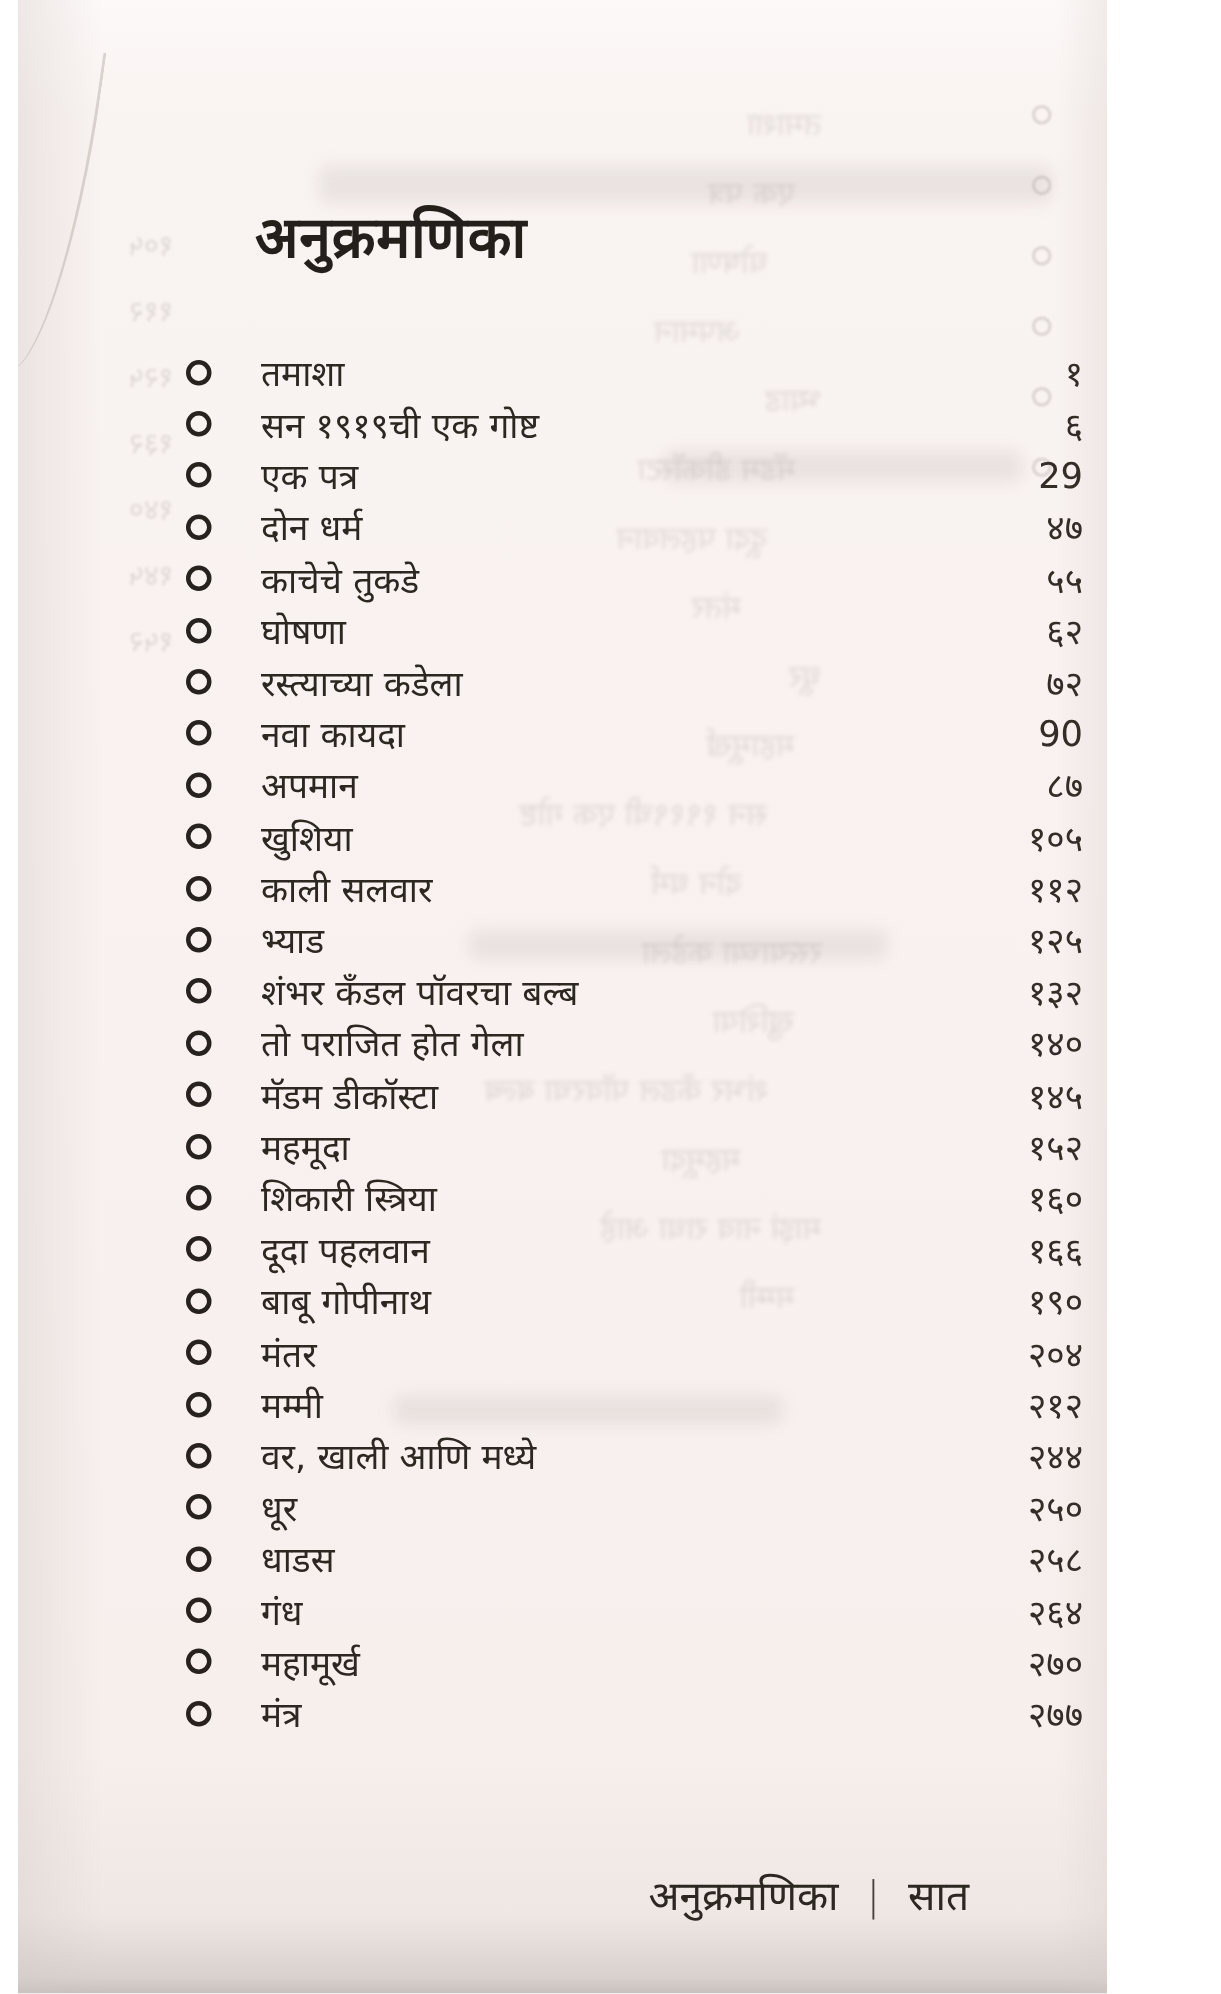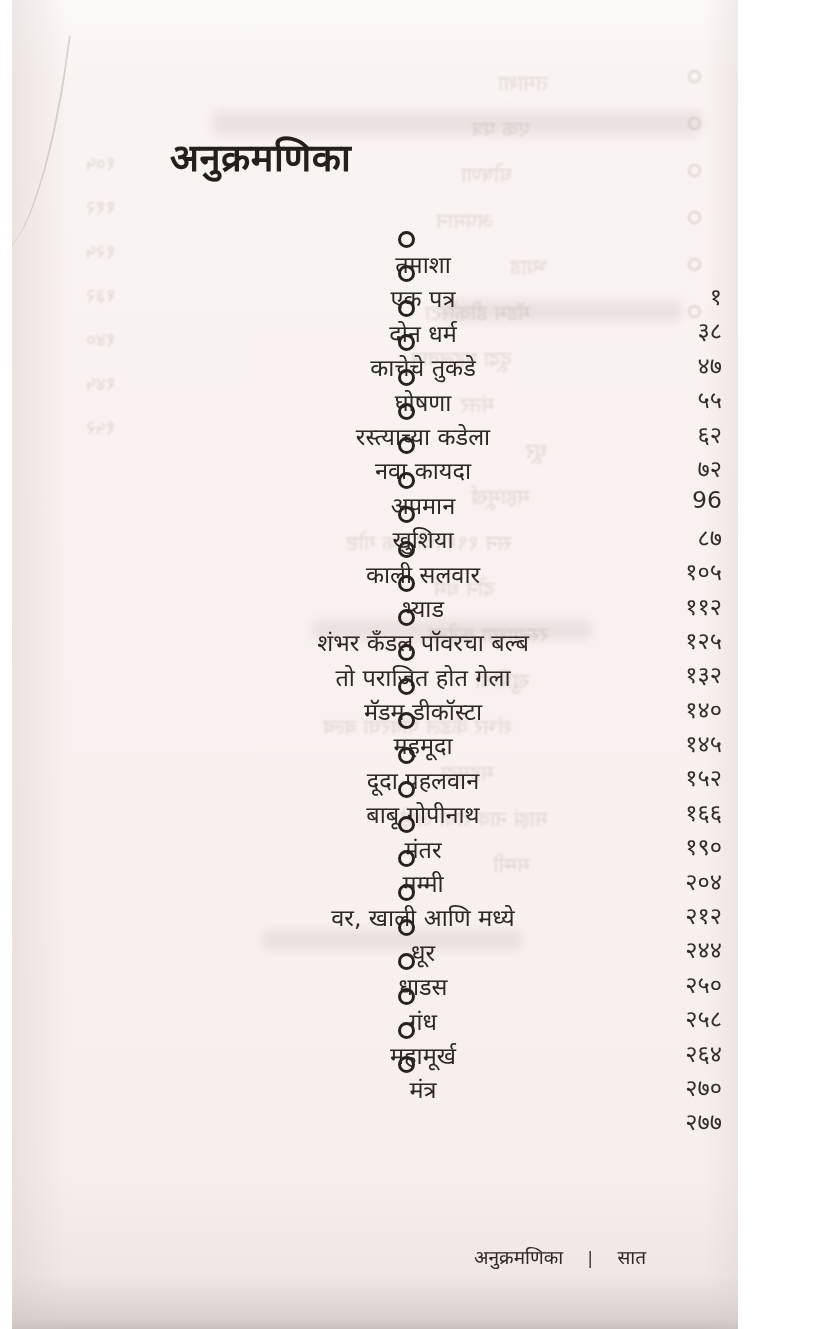--- a/index.html
+++ b/index.html
@@ -66,36 +66,36 @@
   }
   
   .title{
     position:absolute;left:158px;top:130px;margin:0;
     font-size:38px;font-weight:bold;letter-spacing:0.5px;color:#241f1b;
   }
   .toc{
     position:absolute;left:112px;top:231px;width:598px;
   }
   .toc-row{
-    display:flex;align-items:center;height:34.4px;flex-direction:column;
+    display:flex;align-items:center;height:34.4px;
   }
   .bullet{
     flex:0 0 auto;width:11px;height:11px;border-radius:50%;
     border:3.5px solid #28221e;margin-right:33px;box-sizing:content-box;
   }
   .toc-title{
     font-size:23.5px;color:#2d2722;white-space:nowrap;
   }
   .toc-page{
     margin-left:auto;font-size:23.5px;color:#332c27;
     min-width:72px;text-align:right;
   }
   .footer{
     position:absolute;right:92px;top:1244px;
-    font-size:19px;color:#2d2722;white-space:nowrap;font-family:Liberation Mono, monospace;
+    font-size:27px;color:#2d2722;white-space:nowrap;
   }
   .footer .sep{margin:0 10px;color:#4a423c;font-weight:300;}
 </style>
 </head>
 <body>
 
 <div class="photo">
 
   <div class="shade-left"></div>
   <div class="shade-right"></div>
@@ -142,22 +142,27 @@
   <h1 class="title">अनुक्रमणिका</h1>
 
   <div class="toc" id="toc">
       <div class="toc-row">
         <span class="bullet"></span>
         <span class="toc-title">तमाशा</span>
         <span class="toc-page">१</span>
       </div>
       <div class="toc-row">
         <span class="bullet"></span>
+        <span class="toc-title">सन १९१९ची एक गोष्ट</span>
+        <span class="toc-page">६</span>
+      </div>
+      <div class="toc-row">
+        <span class="bullet"></span>
         <span class="toc-title">एक पत्र</span>
-        <span class="toc-page">३८</span>
+        <span class="toc-page">29</span>
       </div>
       <div class="toc-row">
         <span class="bullet"></span>
         <span class="toc-title">दोन धर्म</span>
         <span class="toc-page">४७</span>
       </div>
       <div class="toc-row">
         <span class="bullet"></span>
         <span class="toc-title">काचेचे तुकडे</span>
         <span class="toc-page">५५</span>
@@ -168,21 +173,21 @@
         <span class="toc-page">६२</span>
       </div>
       <div class="toc-row">
         <span class="bullet"></span>
         <span class="toc-title">रस्त्याच्या कडेला</span>
         <span class="toc-page">७२</span>
       </div>
       <div class="toc-row">
         <span class="bullet"></span>
         <span class="toc-title">नवा कायदा</span>
-        <span class="toc-page">96</span>
+        <span class="toc-page">90</span>
       </div>
       <div class="toc-row">
         <span class="bullet"></span>
         <span class="toc-title">अपमान</span>
         <span class="toc-page">८७</span>
       </div>
       <div class="toc-row">
         <span class="bullet"></span>
         <span class="toc-title">खुशिया</span>
         <span class="toc-page">१०५</span>
@@ -209,20 +214,25 @@
       </div>
       <div class="toc-row">
         <span class="bullet"></span>
         <span class="toc-title">मॅडम डीकॉस्टा</span>
         <span class="toc-page">१४५</span>
       </div>
       <div class="toc-row">
         <span class="bullet"></span>
         <span class="toc-title">महमूदा</span>
         <span class="toc-page">१५२</span>
+      </div>
+      <div class="toc-row">
+        <span class="bullet"></span>
+        <span class="toc-title">शिकारी स्त्रिया</span>
+        <span class="toc-page">१६०</span>
       </div>
       <div class="toc-row">
         <span class="bullet"></span>
         <span class="toc-title">दूदा पहलवान</span>
         <span class="toc-page">१६६</span>
       </div>
       <div class="toc-row">
         <span class="bullet"></span>
         <span class="toc-title">बाबू गोपीनाथ</span>
         <span class="toc-page">१९०</span>

